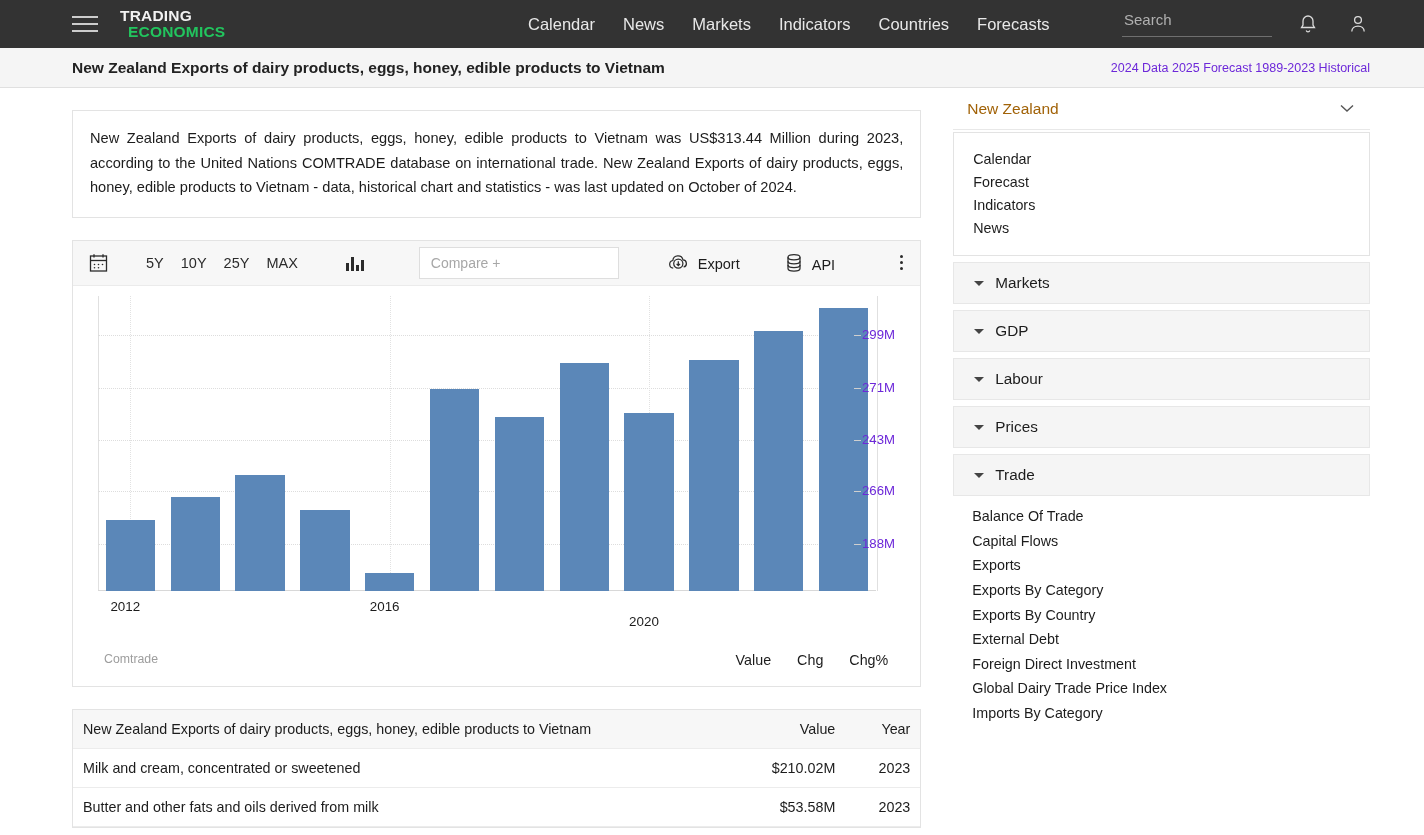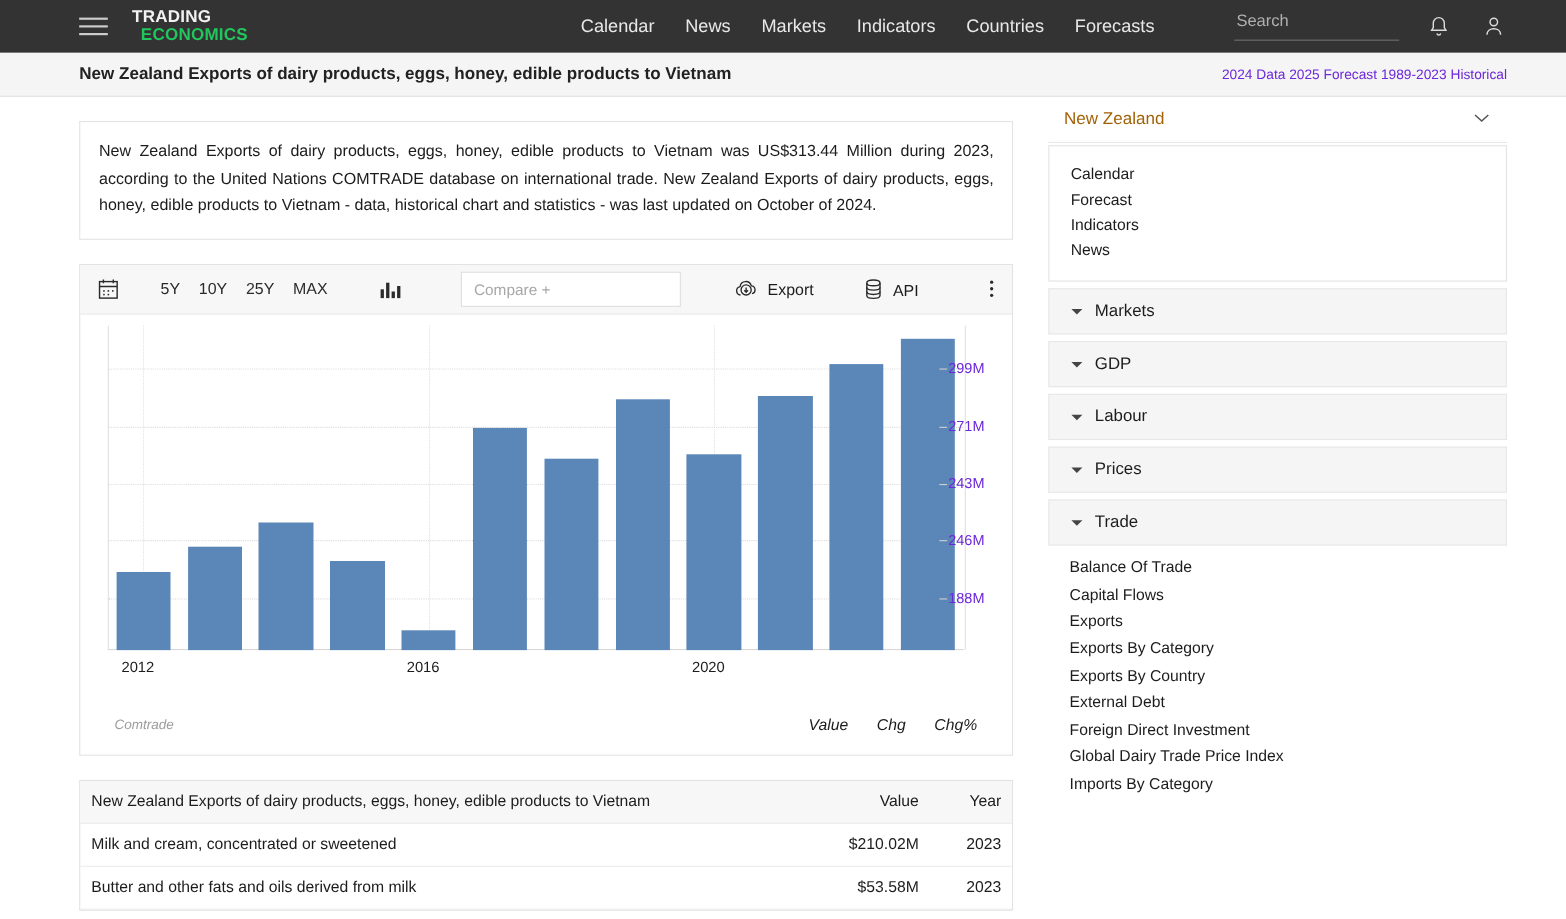--- a/index.html
+++ b/index.html
@@ -142,21 +142,21 @@
   }
   .ylabel {
     position: absolute; left: 789px; font-size: 13.2px; color: #6d28d9;
     white-space: nowrap;
   }
   .ytick { position:absolute; left:781px; width:7px; border-top:1px solid #cfcfcf;}
   .xlabel {
     position: absolute; font-size: 13.4px; color: #1c1c1c;
   }
   .chart-footer {
-    position: absolute; left: 0; right: 0; bottom: 10px; height: 24px; font-style: italic;
+    position: absolute; left: 0; right: 0; bottom: 10px; height: 24px;
   }
   .src {
     position: absolute; left: 31px; font-size: 12.3px; color: #9d9d9d;
   }
   .legend { position: absolute; right: 32px; display: flex; gap: 26px; }
   .legend span { font-size: 14.3px; color: #1c1c1c; cursor: pointer; }
 
   
   .table-card {
     margin-top: 22px; border: 1px solid #e3e3e3; background: #fff;
@@ -345,26 +345,26 @@
             <span>Chg%</span>
           </div>
         </div>
       <div class="ytick" style="top: 49.4586px;"></div>
           <div class="ylabel" style="top: 41.4586px;">299M</div>
           <div class="ytick" style="top: 102.07px;"></div>
           <div class="ylabel" style="top: 94.0701px;">271M</div>
           <div class="ytick" style="top: 154.682px;"></div>
           <div class="ylabel" style="top: 146.682px;">243M</div>
           <div class="ytick" style="top: 205.414px;"></div>
-          <div class="ylabel" style="top: 197.414px;">246M</div>
+          <div class="ylabel" style="top: 197.414px;">266M</div>
           <div class="ytick" style="top: 258.025px;"></div>
           <div class="ylabel" style="top: 250.025px;">188M</div>
           <div class="xlabel" style="left: 37.4167px; top: 313px;">2012</div>
           <div class="xlabel" style="left: 296.75px; top: 313px;">2016</div>
-          <div class="xlabel" style="left: 556.083px; top: 313px;">2020</div>
+          <div class="xlabel" style="left: 556.083px; top: 328px;">2020</div>
         </div>
 
     </div>
 
     <div class="table-card">
       <div class="trow head">
         <div class="tc-name">New Zealand Exports of dairy products, eggs, honey, edible products to Vietnam</div>
         <div class="tc-val">Value</div>
         <div class="tc-year">Year</div>
       </div>

